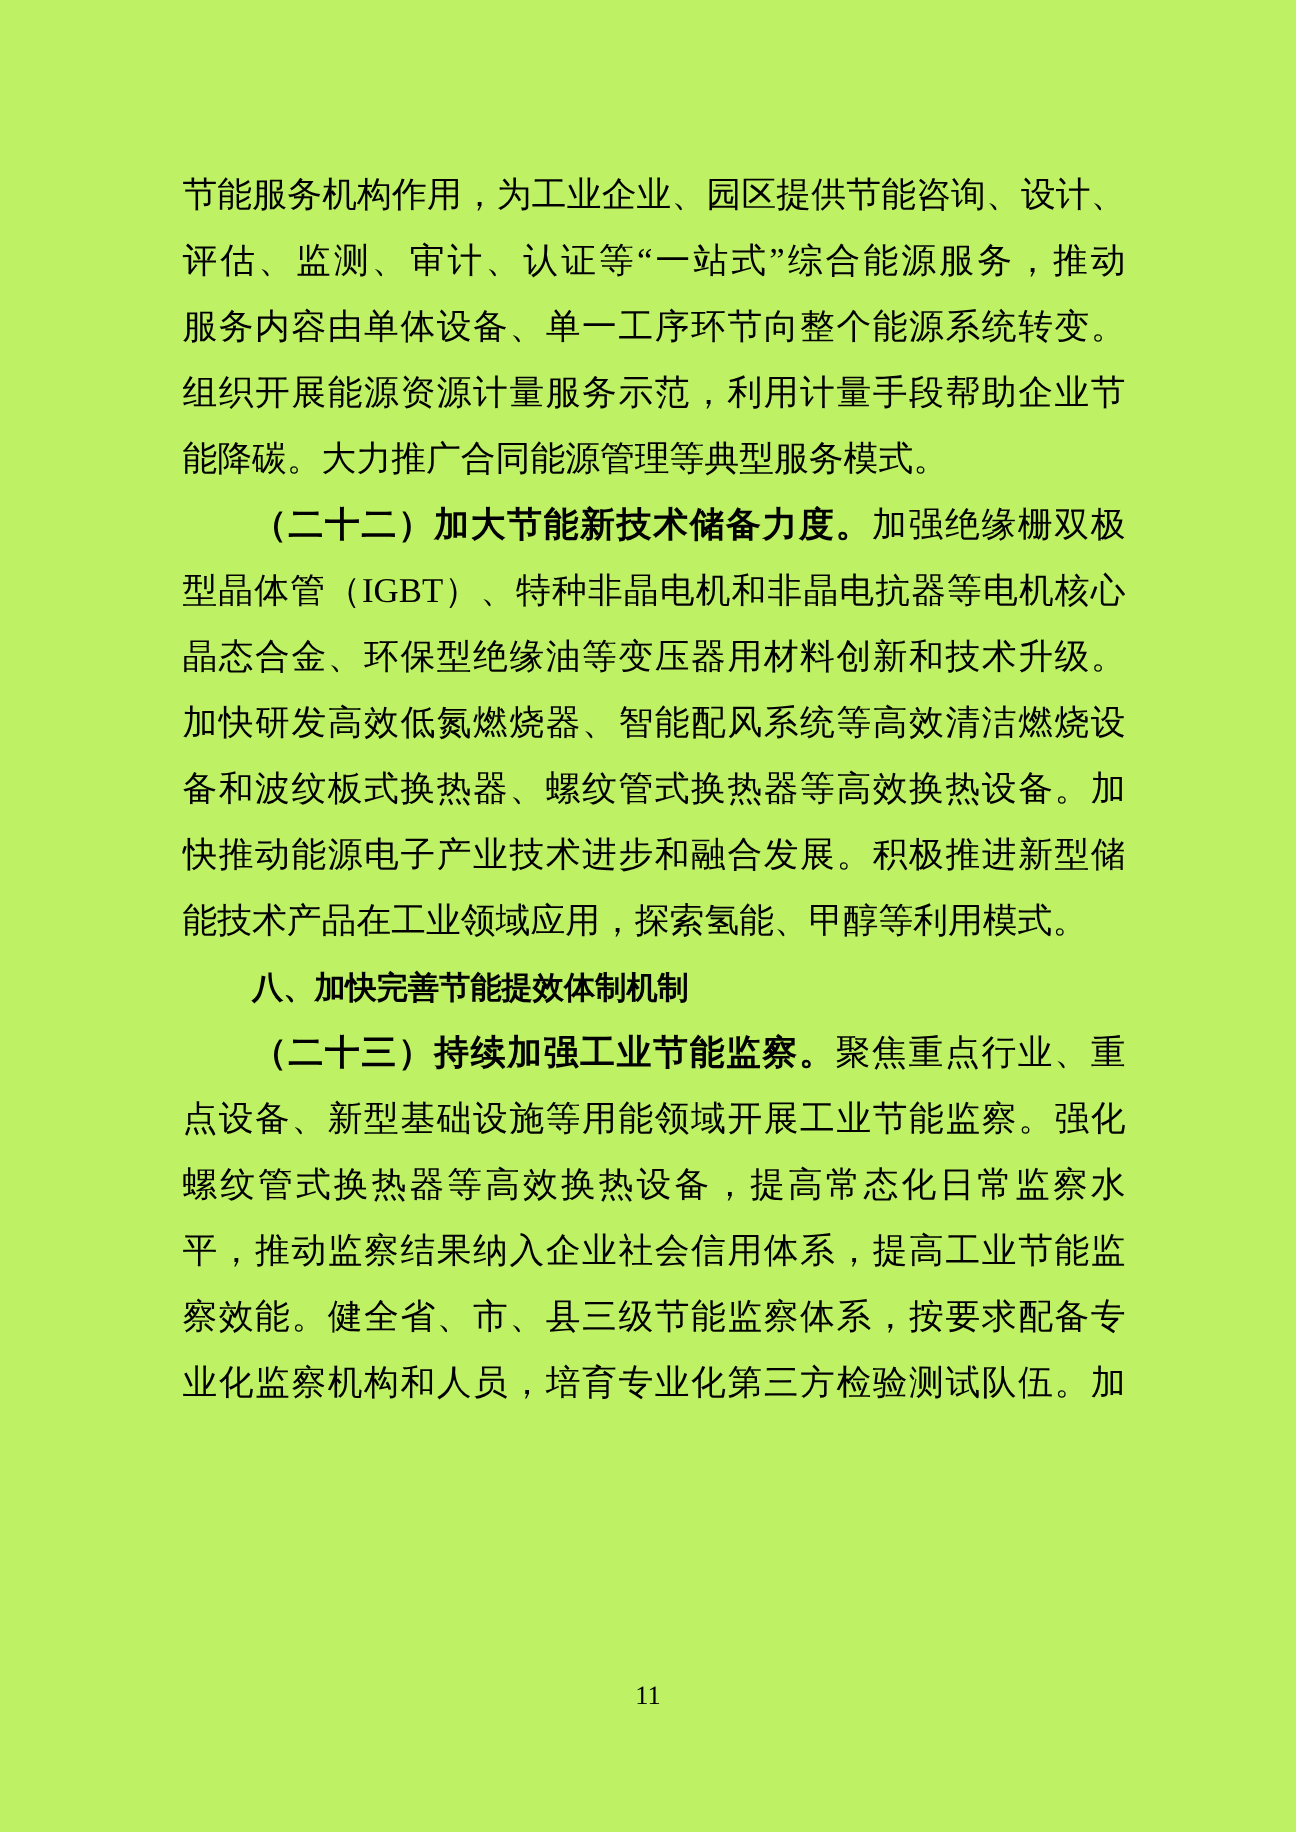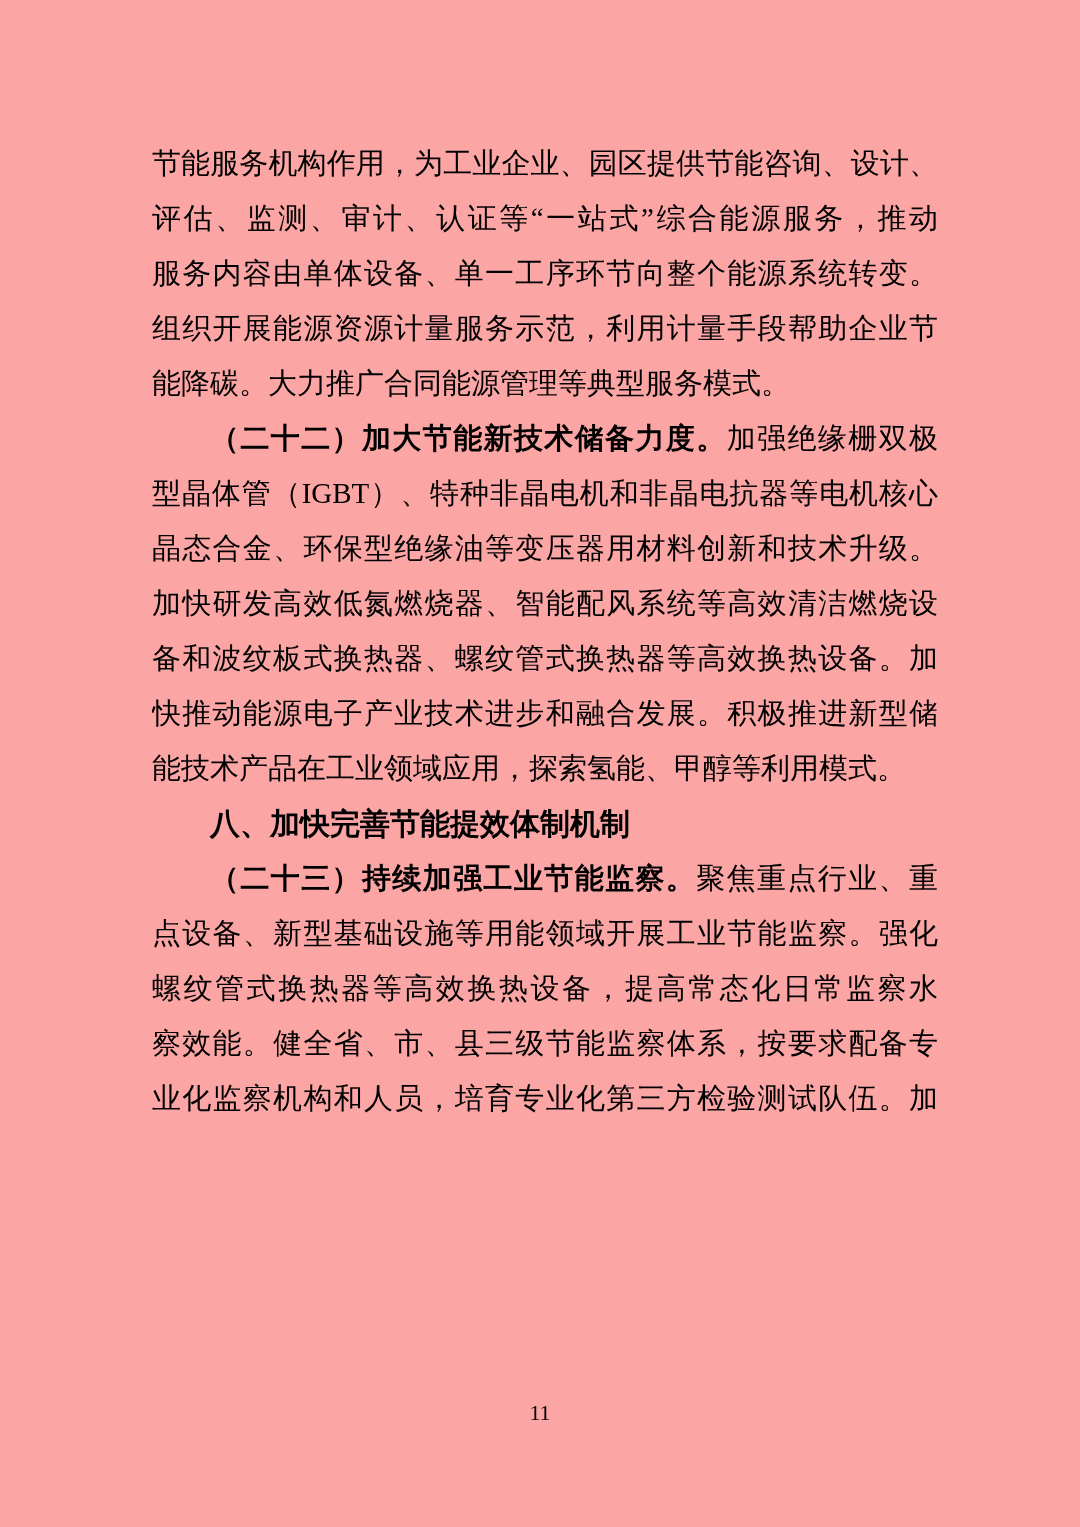--- a/index.html
+++ b/index.html
@@ -1,20 +1,20 @@
 <!DOCTYPE html>
 <html><head>
 <meta charset="utf-8">
 <style>
   html, body { margin: 0; padding: 0; background: #ffffff; }
   .page {
     position: relative;
     width: 1080px;
     height: 1527px;
-    background: #fca5a5;
+    background: #bef264;
     color: #000000;
     overflow: hidden;
   }
   .content {
     position: absolute;
     left: 152px;
     top: 136px;
     width: 786px;
   }
   .line {
@@ -30,21 +30,21 @@
   }
   .line.last {
     text-align-last: left;
     -moz-text-align-last: left;
   }
   .line.indent { padding-left: 58px; }
   .line b { font-weight: 700; }
   .line.heading {
     font-family: "Liberation Sans", "DejaVu Sans", sans-serif;
     font-weight: 700;
-    font-size: 30px;
+    font-size: 26px;
     text-align-last: left;
     -moz-text-align-last: left;
   }
   .page-number {
     position: absolute;
     left: 0;
     top: 1400px;
     width: 100%;
     text-align: center;
     font-family: "Liberation Serif", "DejaVu Serif", serif;
@@ -75,18 +75,19 @@
       </div>
       <div>
         <div class="line indent last heading"><b>八、加快完善节能提效体制机制</b></div>
       </div>
       <div>
       </div>
       <div>
         <div class="line indent"><b>（二十三）持续加强工业节能监察。</b><span>聚焦重点行业、重</span></div>
         <div class="line"><span>点设备、新型基础设施等用能领域开展工业节能监察。强化</span></div>
         <div class="line"><span>螺纹管式换热器等高效换热设备，提高常态化日常监察水</span></div>
+        <div class="line"><span>平，推动监察结果纳入企业社会信用体系，提高工业节能监</span></div>
         <div class="line"><span>察效能。健全省、市、县三级节能监察体系，按要求配备专</span></div>
         <div class="line"><span>业化监察机构和人员，培育专业化第三方检验测试队伍。加</span></div>
       </div>
     </div>
   <div class="page-number">11</div>
 </div>
 
 </body></html>

